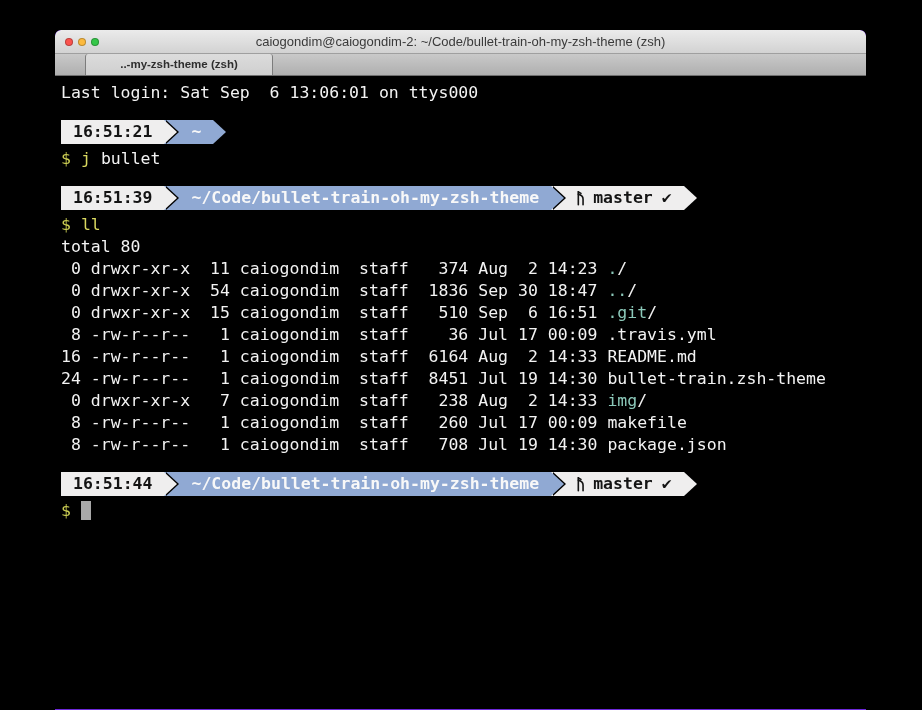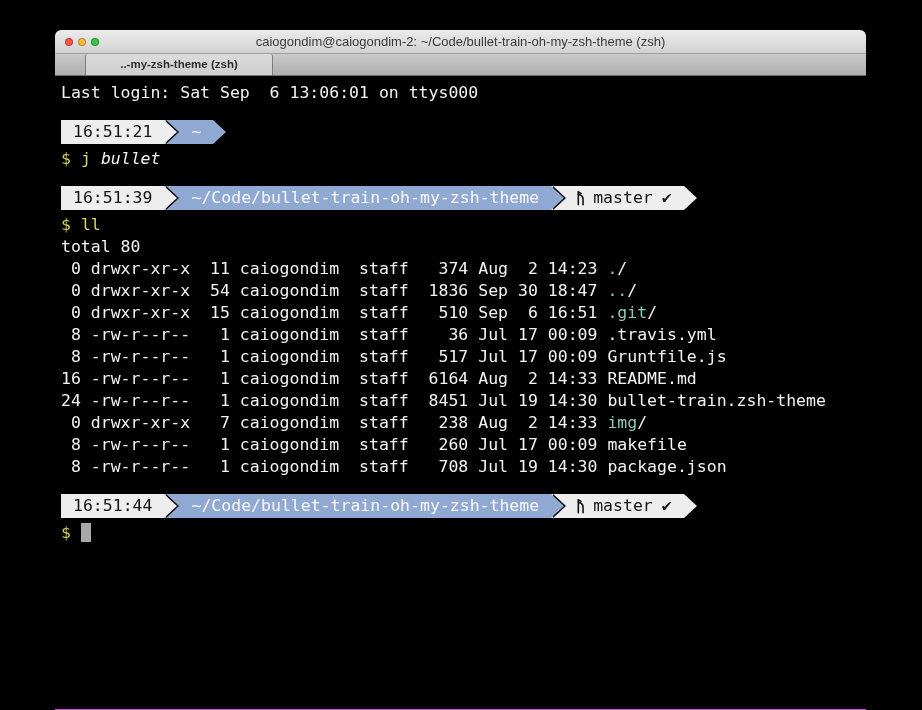--- a/index.html
+++ b/index.html
@@ -1,21 +1,21 @@
 <!DOCTYPE html>
 <html><head>
 <meta charset="utf-8">
 <style>
   * { margin: 0; padding: 0; box-sizing: border-box; }
   html, body { width: 922px; height: 710px; background: #000; overflow: hidden; }
   body { font-family: "DejaVu Sans Mono", monospace; }
 
   .window {
     position: absolute; left: 55px; top: 30px; width: 811px; height: 680px;
-    border-radius: 6px 6px 0 0; overflow: hidden; background: #d946ef;
+    border-radius: 6px 6px 0 0; overflow: hidden; background: #6d28d9;
   }
 
   
   .titlebar {
     height: 24px; position: relative;
     background: linear-gradient(#EBEBEB, #D2D2D2);
     border-bottom: 1px solid #9F9F9F;
     border-radius: 6px 6px 0 0;
   }
   .lights { position: absolute; left: 10px; top: 8px; display: flex; gap: 5px; }
@@ -48,26 +48,26 @@
   
   .terminal {
     position: relative; height: 633px; background: #000; color: #F3F3F3;
     padding: 6px 0 0 6px; font-size: 16.5px; line-height: 22px;
   }
   .tline { white-space: pre; height: 22px; }
   .tline span { white-space: pre; }
 
   .dollar { color: #C9CB52; }
   .cmd    { color: #D8D75F; margin-left: 10px; }
-  .args   { color: #F3F3F3; margin-left: 10px; font-style: italic; }
+  .args   { color: #F3F3F3; margin-left: 10px; }
   .red    { color: #DB5A52; }
   .dirname { color: #8BC8B9; }
 
   
-  .prompt { display: flex; align-items: stretch; height: 24px; margin: 16px 0 4px 0; }
+  .prompt { display: flex; align-items: stretch; height: 24px; margin: 16px 0 4px 0; font-weight: bold; }
   .seg { display: flex; align-items: center; height: 24px; flex: none; font-size: 16.5px; }
   .seg-white { background: #EFEEEE; color: #141414; padding: 0 12px; }
   .seg-blue  { background: #90A9D3; color: #F8F8F8; padding: 0 12px; }
   .seg-git   { background: #EFEEEE; color: #141414; padding: 0 12px 0 8px; }
 
   .sep { position: relative; width: 15px; height: 24px; flex: none; overflow: hidden; }
   .sep i { position: absolute; top: 0; display: block; width: 0; height: 0;
            border-top: 12px solid transparent; border-bottom: 12px solid transparent; }
   .sep .edge { left: 2px; border-left: 13px solid #000; }
   .sep .fill { left: 0; }
@@ -150,21 +150,20 @@
     </div>
 
     <div class="tline"><span class="dollar">$</span><span class="cmd">ll</span></div>
 
     <div class="tline">total 80</div>
 
     <div class="tline"><span> 0 drwxr-xr-x  11 caiogondim  staff   374 Aug  2 14:23 </span><span class="dirname">.</span><span>/</span></div>
     <div class="tline"><span> 0 drwxr-xr-x  54 caiogondim  staff  1836 Sep 30 18:47 </span><span class="dirname">..</span><span>/</span></div>
     <div class="tline"><span> 0 drwxr-xr-x  15 caiogondim  staff   510 Sep  6 16:51 </span><span class="dirname">.git</span><span>/</span></div>
     <div class="tline"><span> 8 -rw-r--r--   1 caiogondim  staff    36 Jul 17 00:09 </span><span>.travis.yml</span><span></span></div>
-    <div class="tline"><span> 8 -rw-r--r--   1 caiogondim  staff   517 Jul 17 00:09 </span><span>Gruntfile.js</span><span></span></div>
     <div class="tline"><span>16 -rw-r--r--   1 caiogondim  staff  6164 Aug  2 14:33 </span><span>README.md</span><span></span></div>
     <div class="tline"><span>24 -rw-r--r--   1 caiogondim  staff  8451 Jul 19 14:30 </span><span>bullet-train.zsh-theme</span><span></span></div>
     <div class="tline"><span> 0 drwxr-xr-x   7 caiogondim  staff   238 Aug  2 14:33 </span><span class="dirname">img</span><span>/</span></div>
     <div class="tline"><span> 8 -rw-r--r--   1 caiogondim  staff   260 Jul 17 00:09 </span><span>makefile</span><span></span></div>
     <div class="tline"><span> 8 -rw-r--r--   1 caiogondim  staff   708 Jul 19 14:30 </span><span>package.json</span><span></span></div>
 
     <div class="prompt">
       <div class="seg seg-white">16:51:44</div>
       <div class="sep to-blue">
           <i class="edge"></i>

